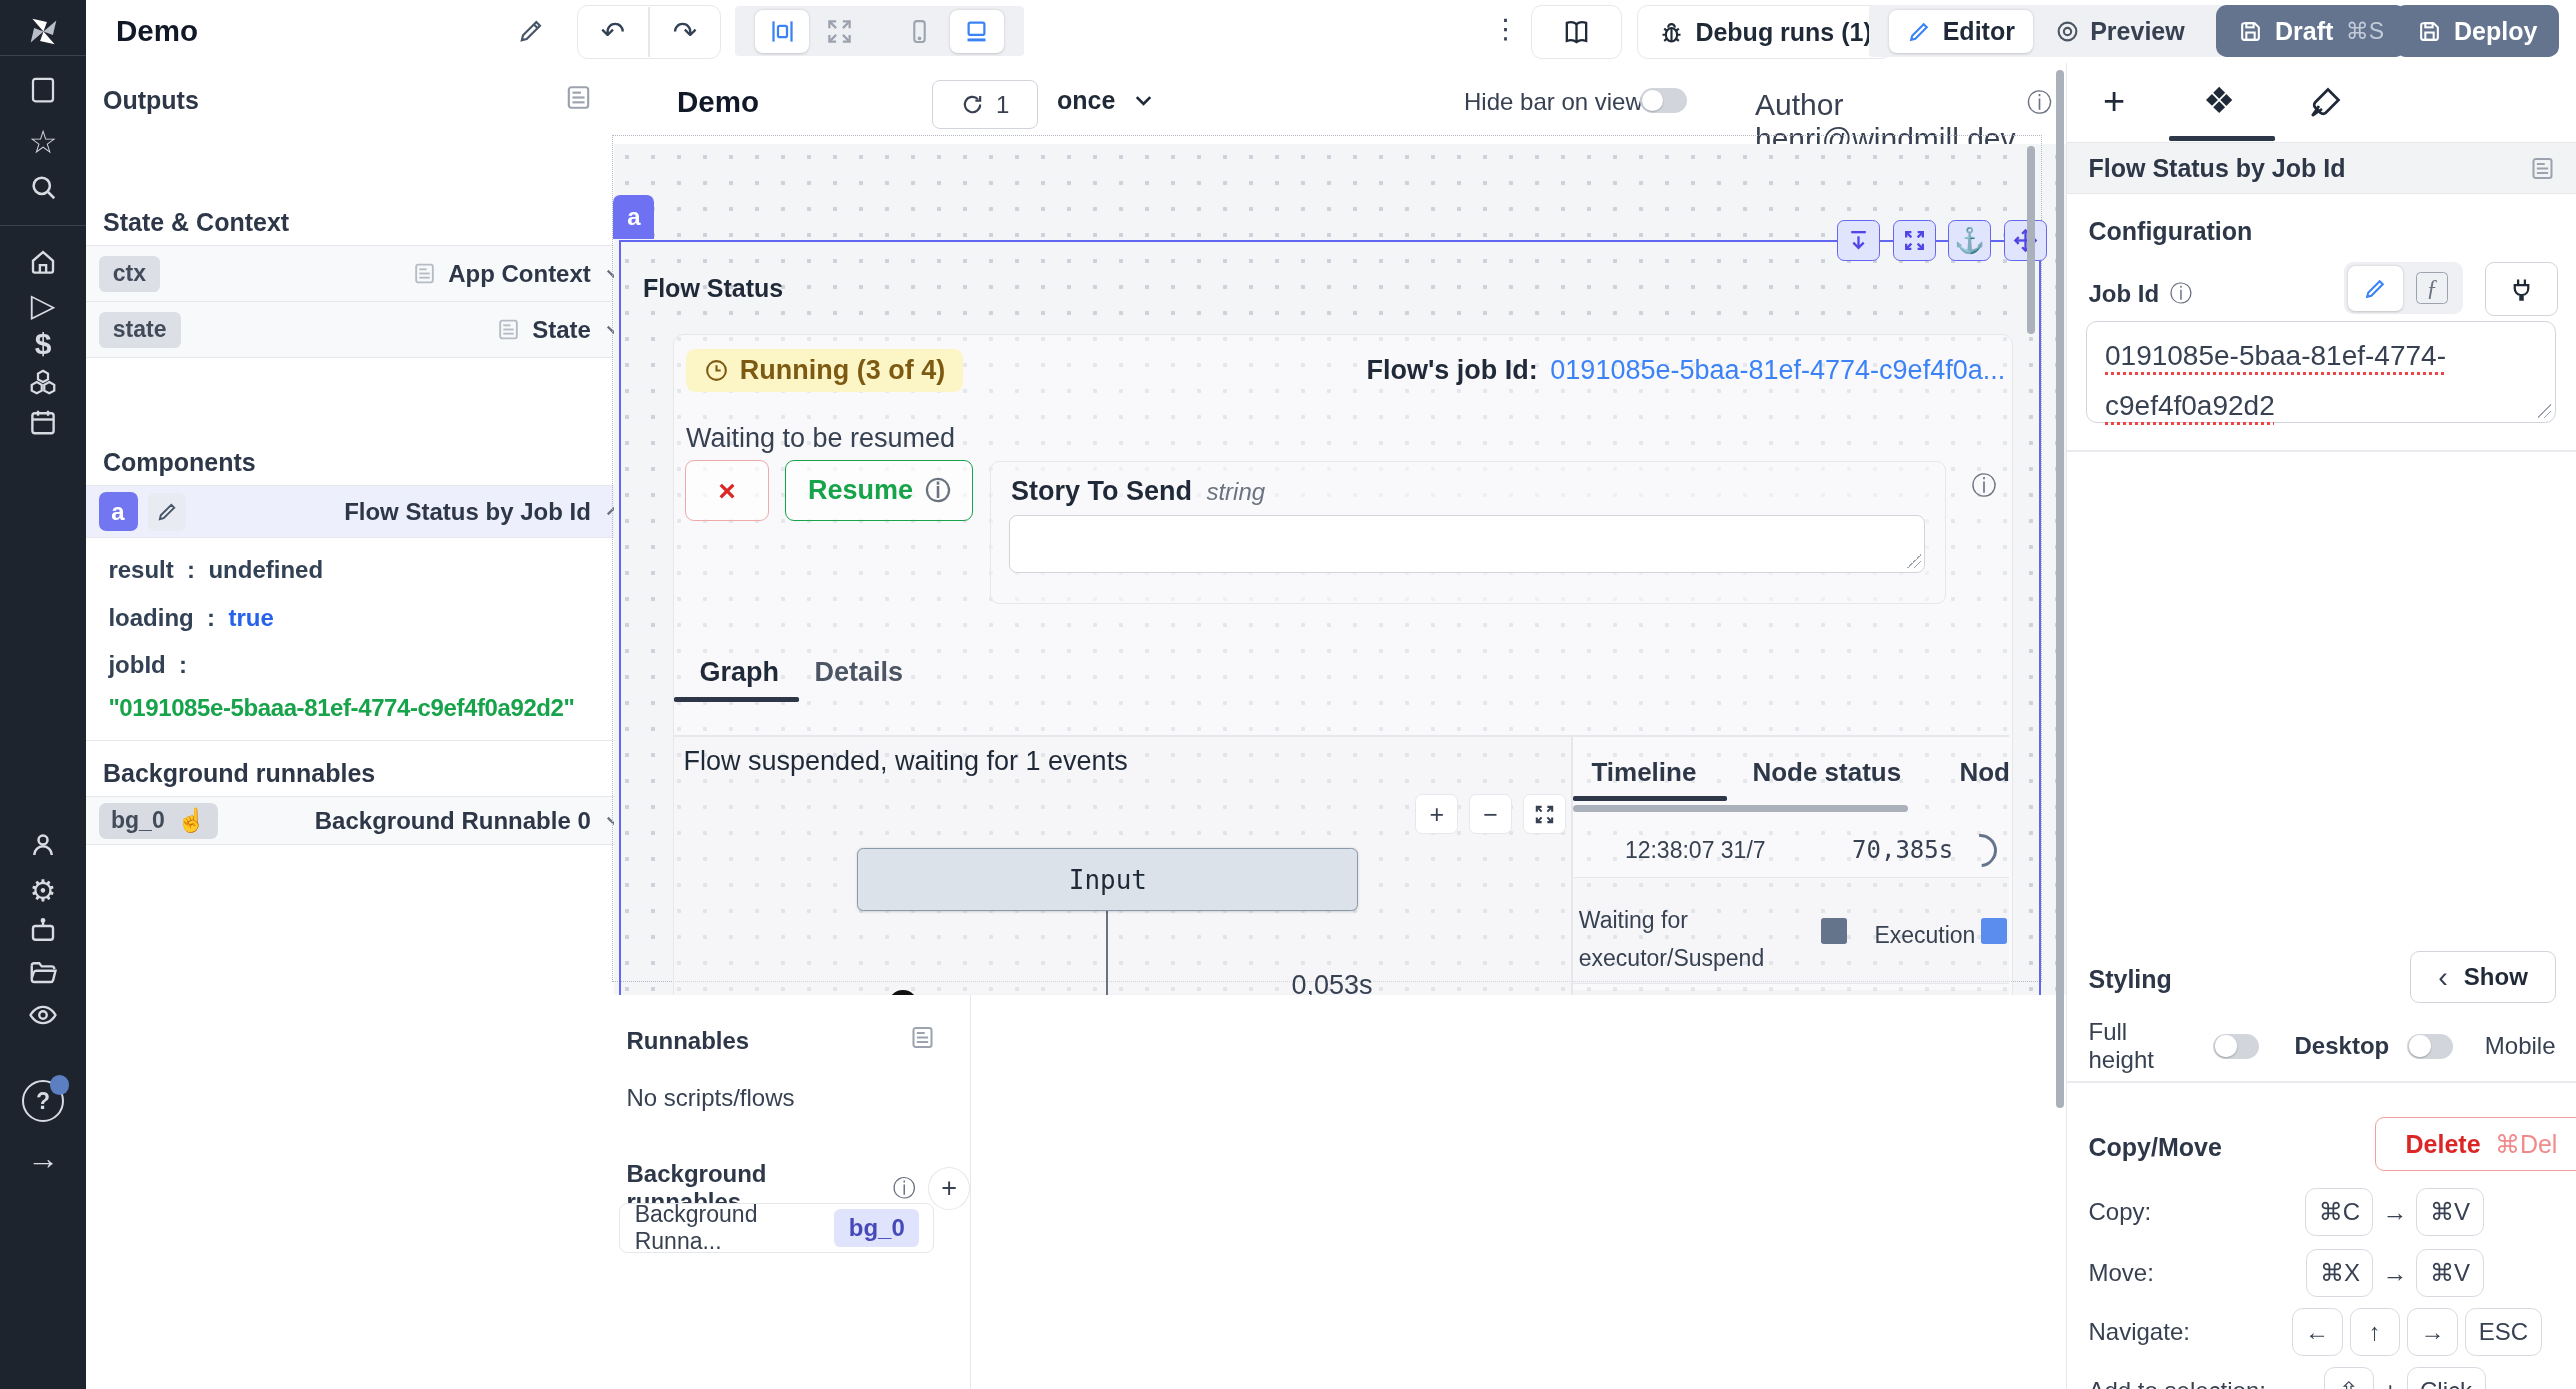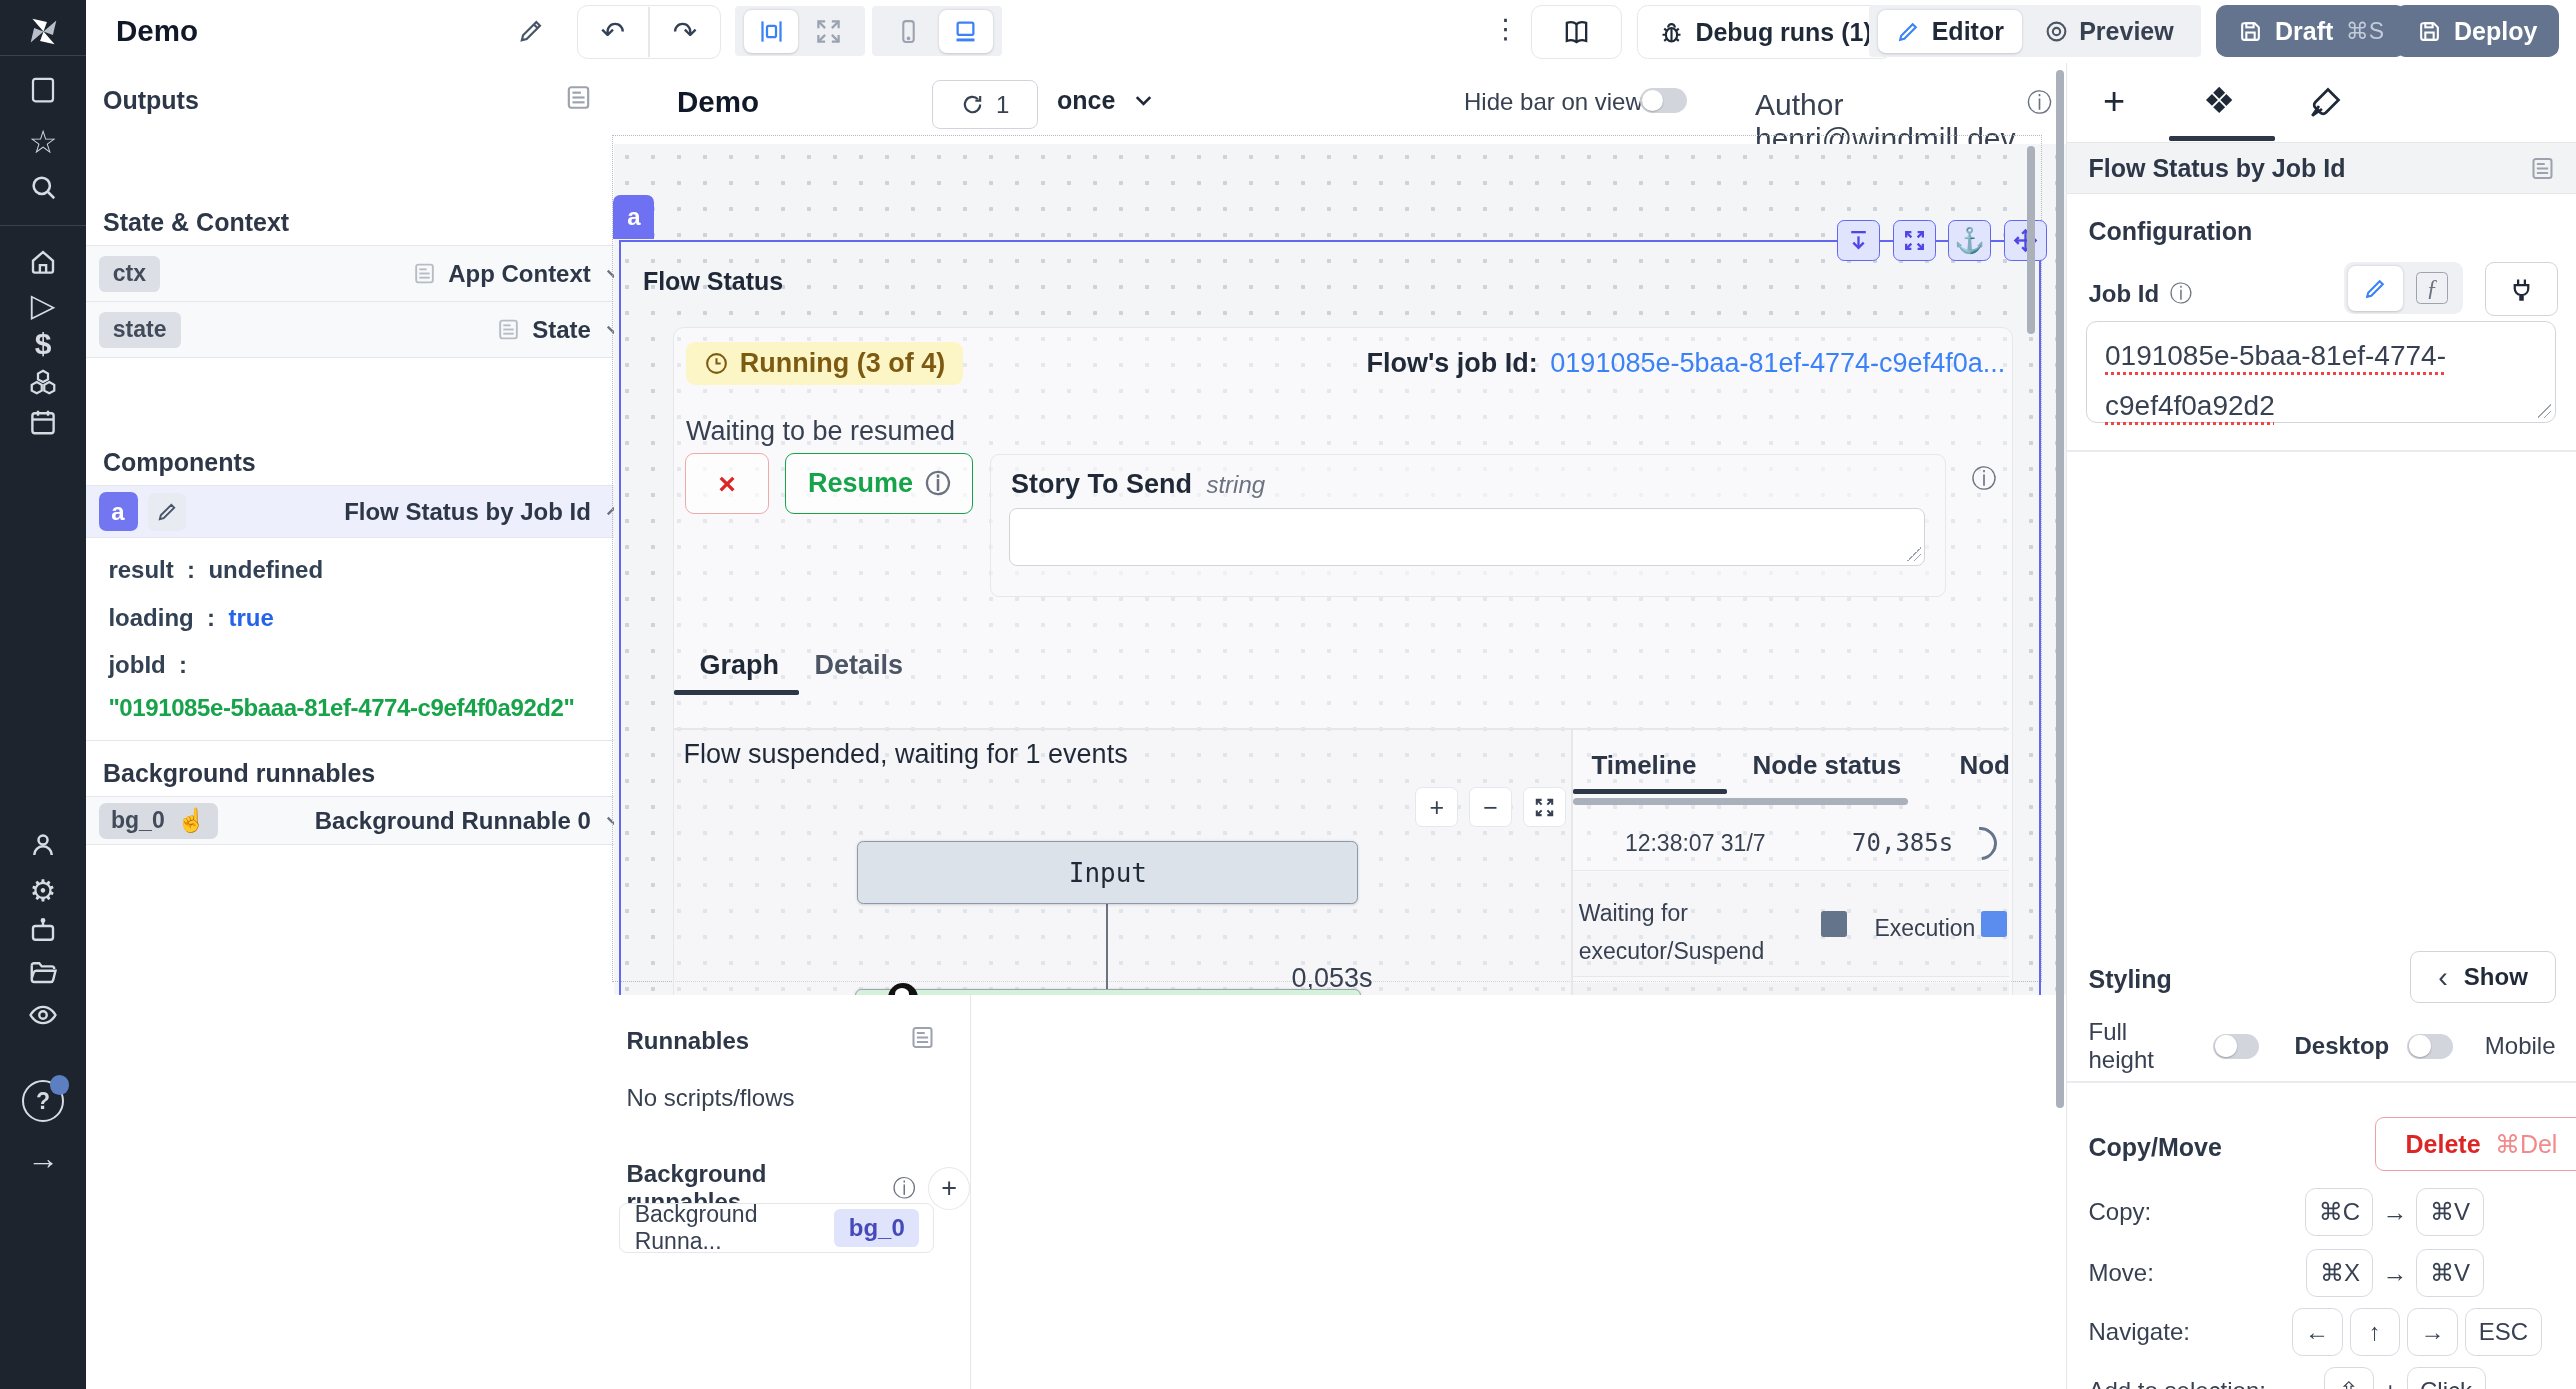--- a/index.html
+++ b/index.html
@@ -6,21 +6,21 @@
   body{width:2576px;height:1390px;overflow:hidden;position:relative;background:#fff;
        font-family:"Liberation Sans",sans-serif;color:#1f2937;-webkit-font-smoothing:antialiased;}
   .abs{position:absolute;}
   .flex{display:flex;align-items:center;}
   .mono{font-family:"DejaVu Sans Mono",monospace;}
   svg{display:block;}
 
   
   #topbar{left:0;top:0;width:2576px;height:63px;background:#fff;border-bottom:1.8px solid #e5e7eb;}
   .tb-title{font-size:29.5px;font-weight:bold;color:#111827;}
-  .seg-group{background:#eef0f3;border-radius:4px;height:50px;padding:0 9px;display:flex;align-items:center;gap:3.6px;}
+  .seg-group{background:#eef0f3;border-radius:4px;height:50px;padding:0 20px;display:flex;align-items:center;gap:3.6px;}
   .seg{height:43px;min-width:54px;border-radius:8px;display:flex;align-items:center;justify-content:center;}
   .seg.active{background:#fff;box-shadow:0 0.9px 2.7px rgba(0,0,0,.18);}
   .wgroup{background:#fff;border:1.8px solid #e5e7eb;border-radius:10.7px;height:52px;display:flex;align-items:center;}
   .tb-btn{background:#fff;border:1.8px solid #e5e7eb;border-radius:10.7px;height:52px;display:flex;align-items:center;justify-content:center;gap:10.7px;font-size:25px;font-weight:600;color:#1f2937;padding:0 19.7px;}
   .blue-btn{background:#64748f;border-radius:10.7px;height:52px;display:flex;align-items:center;gap:12.5px;color:#fff;font-size:25px;font-weight:bold;padding:0 21.5px;}
   .kbd-light{color:#c3cbd9;font-weight:normal;font-size:23px;}
 
   
   #sidebar{left:0;top:0;width:86px;height:1390px;background:#1e242e;z-index:30;}
   .sb-ic{position:absolute;left:0;width:86px;display:flex;justify-content:center;color:#d7dbe2;}
@@ -41,21 +41,21 @@
   #canvas{left:614px;top:63px;width:1453px;height:1327px;background:#fff;}
   #canvasHeader{left:0;top:0;width:1453px;height:81px;background:#fff;border-bottom:1.8px solid #e5e7eb;}
   #gridArea{left:0;top:81px;width:1453px;height:852px;background-color:#f4f5f7;
      background-image:radial-gradient(#ced3db 2.1px,transparent 2.3px);background-size:26px 26px;overflow:visible;}
   .toggle{width:47px;height:25px;background:#d2d6dc;border-radius:12.5px;position:relative;}
   .toggle::after{content:"";position:absolute;left:1.8px;top:1.8px;width:21.5px;height:21.5px;background:#fff;border-radius:50%;box-shadow:0 0.9px 1.8px rgba(0,0,0,.25);}
   .info-i{font-size:25px;color:#6b7280;}
 
   
   #component{left:5.4px;top:96px;width:1418px;height:836px;border:2.7px solid #6366f1;border-bottom:none;}
-  #compClip{position:absolute;left:0;top:9px;width:1412px;height:831px;overflow:hidden;}
+  #compClip{position:absolute;left:0;top:16px;width:1412px;height:831px;overflow:hidden;}
   .dotted-outline{left:-1.8px;top:-9px;width:1428px;height:845px;border:1.8px dotted #b3b9c4;pointer-events:none;}
   .ctrl-sq{width:41px;height:39px;background:#e0e4fd;border:1.8px solid #6366f1;border-radius:7.2px;display:flex;align-items:center;justify-content:center;color:#4f46e5;}
   #flowCard{left:52px;top:76px;width:1338px;height:764px;border:1.8px solid #e5e7eb;border-radius:10.7px;background:rgba(255,255,255,.45);}
   .badge-running{background:#fcf6c6;border-radius:9px;height:43px;display:inline-flex;align-items:center;gap:10.7px;padding:0 18px;color:#7d5a12;font-size:27px;font-weight:600;}
   .btn-x{width:82px;height:59px;border:1.8px solid #f0a9a9;border-radius:9px;background:rgba(255,255,255,.6);display:flex;align-items:center;justify-content:center;color:#dc2626;font-size:30px;font-weight:bold;}
   .btn-resume{height:59px;border:1.8px solid #16a34a;border-radius:9px;background:rgba(255,255,255,.6);display:flex;align-items:center;justify-content:center;gap:12.5px;color:#16a34a;font-size:27px;font-weight:bold;padding:0 21.5px;}
   .story-box{border:1.8px solid #e5e7eb;border-radius:9px;background:rgba(249,250,251,.5);}
   .textarea-mock{background:#fff;border:1.8px solid #d1d5db;border-radius:8px;position:relative;}
   .resize-corner{position:absolute;right:3.6px;bottom:3.6px;width:14.3px;height:14.3px;
      background:linear-gradient(135deg,transparent 0 50%,#9ca3af 50% 56%,transparent 56% 72%,#9ca3af 72% 78%,transparent 78%);}

